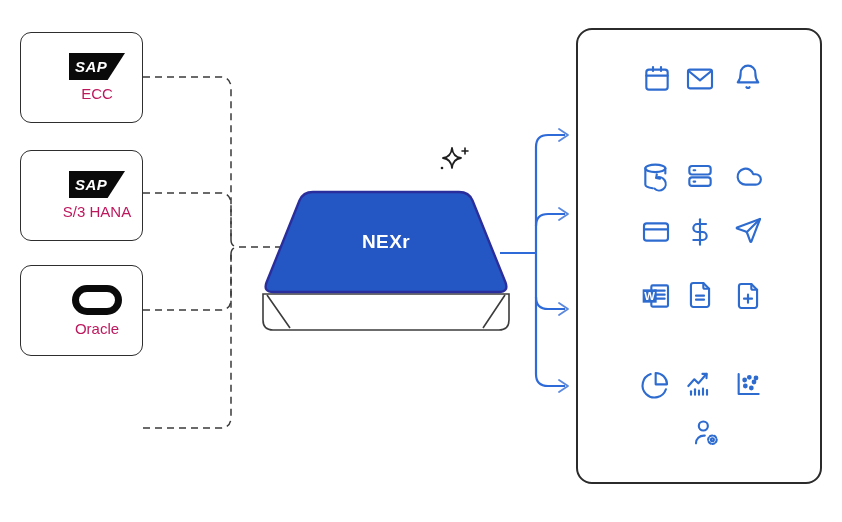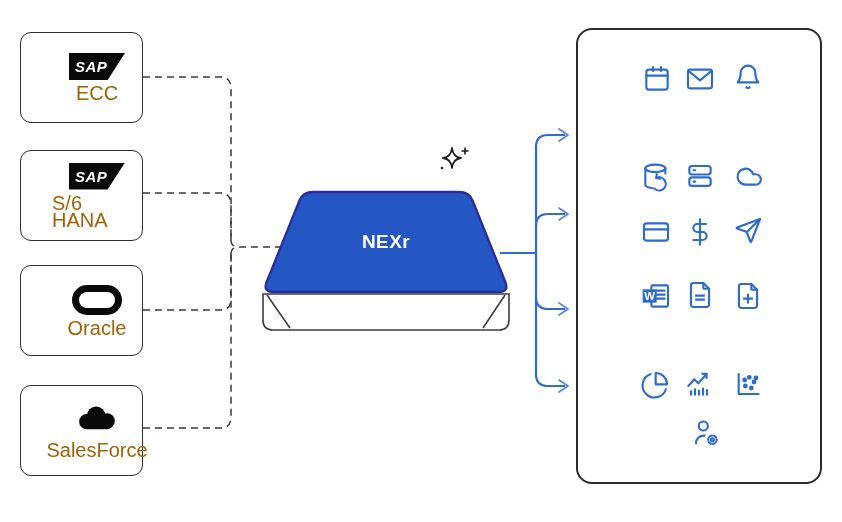--- a/index.html
+++ b/index.html
@@ -8,21 +8,21 @@
     font-family:"Liberation Sans", sans-serif;
   }
   .overlay{position:absolute;left:0;top:0;width:842px;height:522px;pointer-events:none;}
   
   .src-box{
     position:absolute;left:20px;width:123px;height:91px;background:#fff;
     border:1.6px solid #2e2e2e;border-radius:11px;
     display:flex;flex-direction:column;align-items:center;justify-content:center;gap:5px;
     z-index:1;box-sizing:border-box;padding-left:31px;
   }
-  .src-label{font-size:20px;color:#a16207;line-height:17px;}
+  .src-label{font-size:15px;color:#be185d;line-height:17px;}
   .sap-logo{
     width:56px;height:27px;background:#0a0a0a;
     clip-path:polygon(0 0,100% 0,69% 100%,0 100%);
     display:flex;align-items:center;box-sizing:border-box;padding-left:6px;
   }
   .sap-logo span{color:#fff;font-weight:bold;font-style:italic;font-size:15px;letter-spacing:.5px;}
   .oracle-logo{width:50px;height:30px;border:7px solid #0a0a0a;border-radius:16px;box-sizing:border-box;}
   
   .hub-label{
     position:absolute;left:301px;top:229px;width:170px;z-index:3;text-align:center;
@@ -48,39 +48,28 @@
     <div class="sap-logo">
         <span>SAP</span>
       </div>
     <div class="src-label">ECC</div>
   </div>
 
   <div class="src-box" style="top:150px">
     <div class="sap-logo">
         <span>SAP</span>
       </div>
-    <div class="src-label">S/6 HANA</div>
+    <div class="src-label">S/3 HANA</div>
   </div>
 
   <div class="src-box" style="top:265px">
     <div class="oracle-logo"></div>
     <div class="src-label">Oracle</div>
   </div>
 
-  <div class="src-box" style="top:385px">
-    <svg width="58" height="34" viewBox="0 0 64 40">
-      <g fill="#0a0a0a">
-        <circle cx="20" cy="22" r="9"></circle>
-        <circle cx="31" cy="15" r="11"></circle>
-        <circle cx="44" cy="21" r="9"></circle>
-        <rect x="14" y="17" width="37" height="14" rx="7"></rect>
-      </g>
-    </svg>
-    <div class="src-label">SalesForce</div>
-  </div>
 
   <svg class="overlay" viewBox="0 0 842 522">
 
     <g stroke="#3a3a3a" stroke-width="1.5" fill="none" stroke-dasharray="7 5">
       <path d="M143 77 H220 Q231 77 231 88 V240"></path>
       <path d="M143 193 H220 Q231 193 231 204 V240"></path>
       <path d="M143 310 H220 Q231 310 231 299 V254"></path>
       <path d="M143 428 H220 Q231 428 231 417 V254"></path>
       <path d="M231 240 Q231 247 239 247 M231 254 Q231 247 239 247 M239 247 H298"></path>
     </g>

